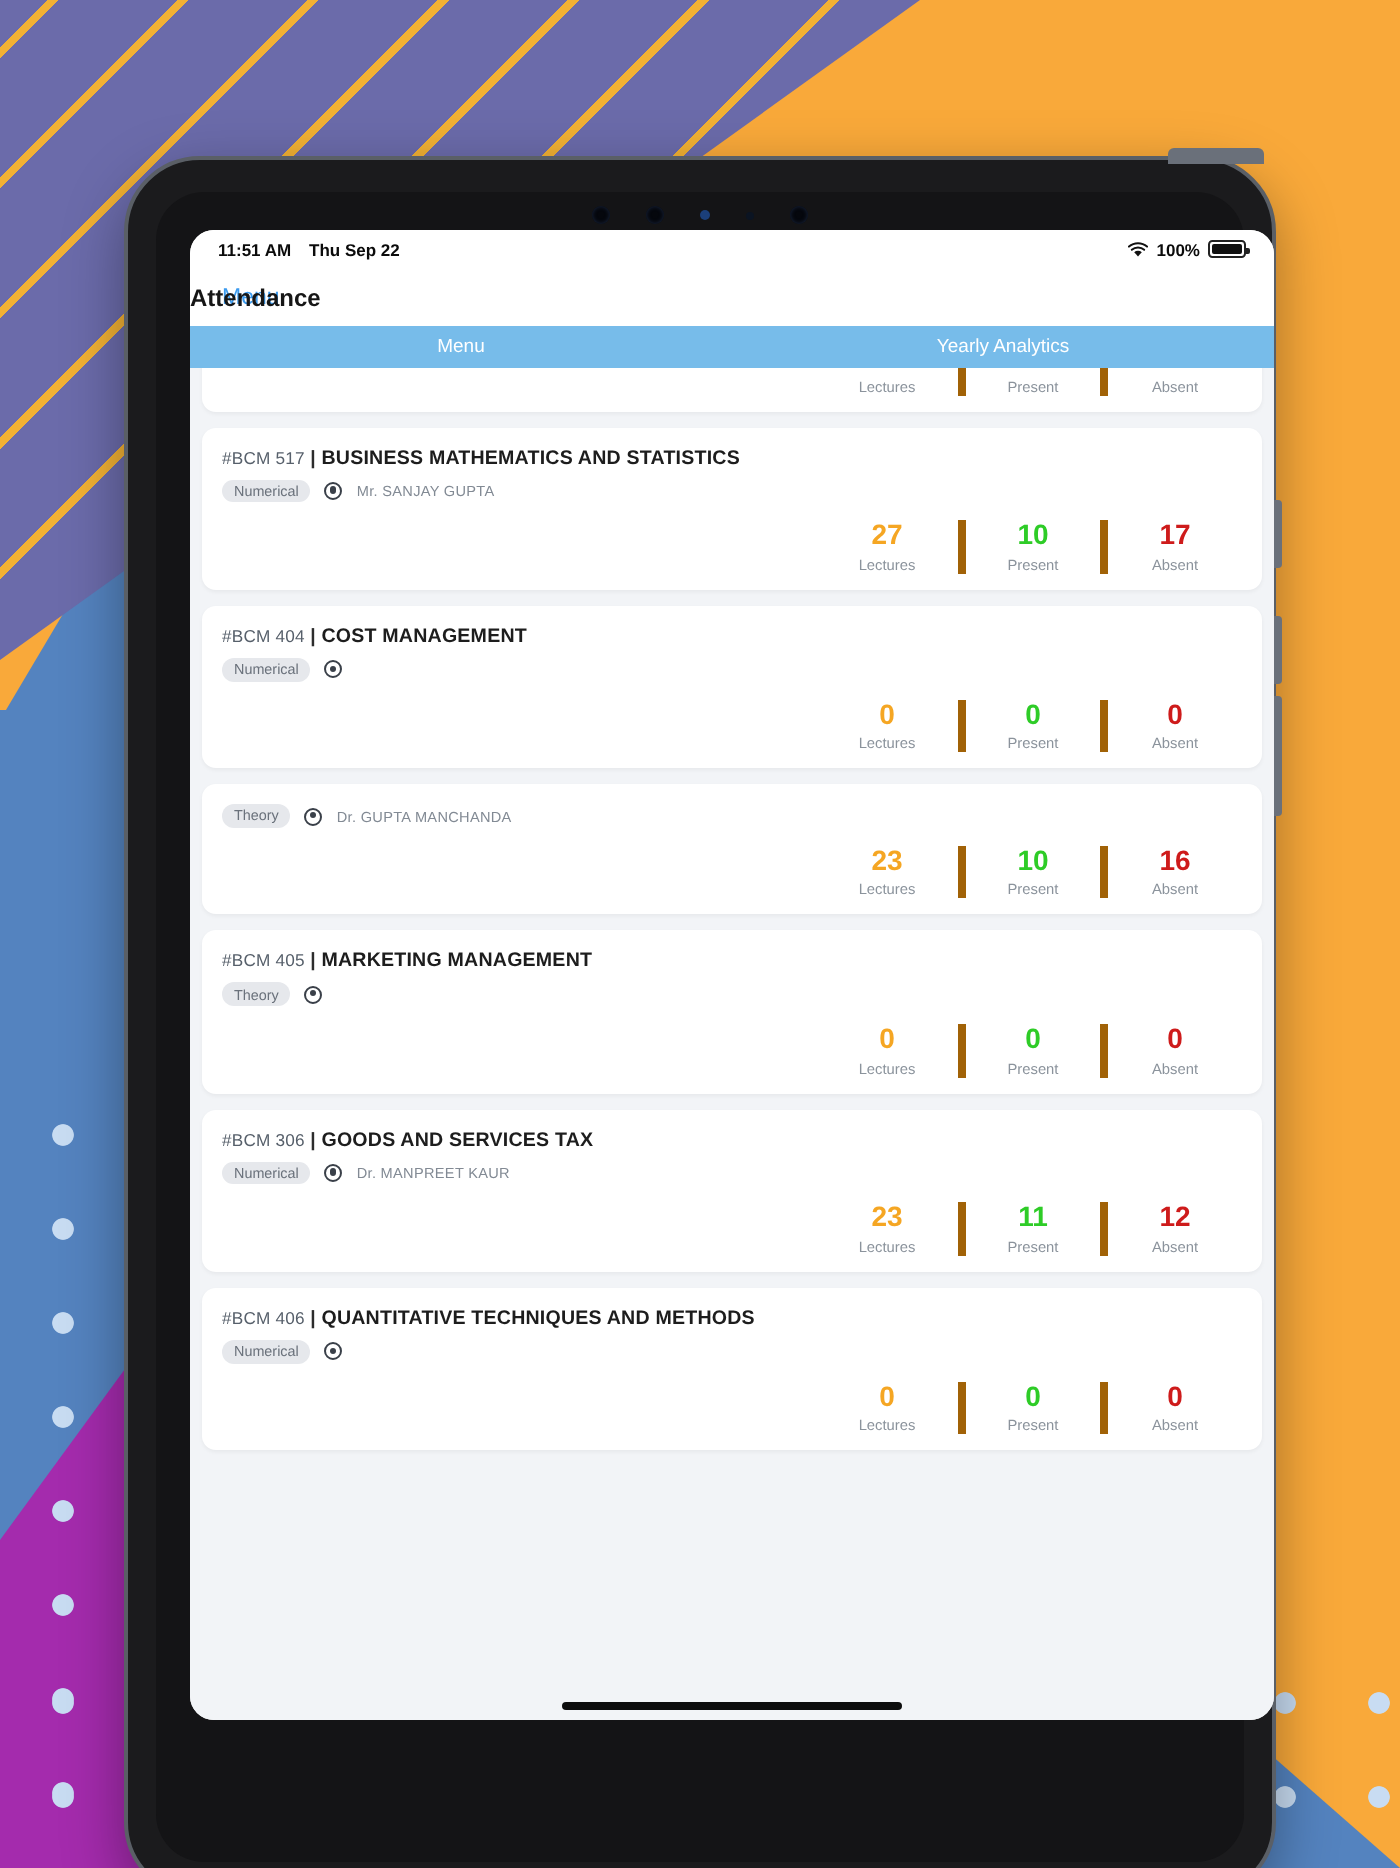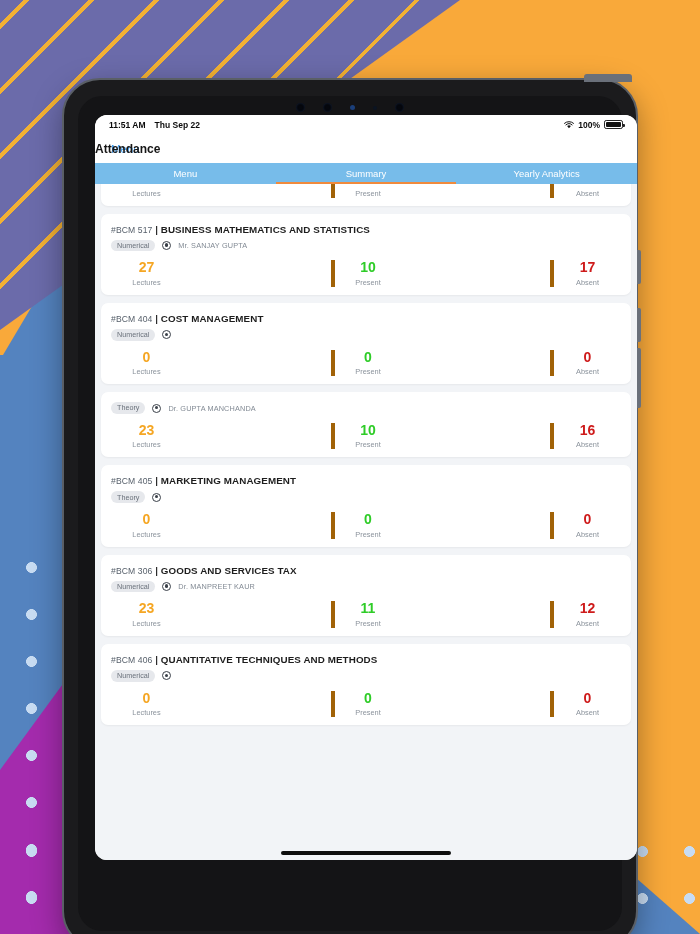--- a/index.html
+++ b/index.html
@@ -222,23 +222,22 @@
     border:1.6px solid #3A4049; background:#fff;
     position:relative; flex:0 0 9px;
   }
   .teacher-ico::after{
     content:""; position:absolute; left:1.4px; top:1.4px;
     width:3.2px; height:3.2px; border-radius:50%; background:#3A4049;
   }
   .teacher-name{ font-size:7.3px; color:#828A94; letter-spacing:.15px; }
 
   .stats{
-    display:flex; justify-content:space-between; align-items:stretch;
+    display:flex; justify-content:flex-end; align-items:stretch;
     margin-top:9px;
-    gap:27px;
   }
   .stat{
     width:71px; text-align:center;
     display:flex; flex-direction:column; align-items:center;
     padding:0 4px;
   }
   .stat + .stat{ border-left:4px solid #a16207; }
   .stat-val{ font-size:14px; font-weight:bold; line-height:1.05; }
   .stat-val.lect{ color:#F5A623; }
   .stat-val.pres{ color:#2ECC27; }
@@ -306,21 +305,20 @@
         </div>
       </div>
 
       <div class="navbar">
         <span class="nav-menu">Menu</span>
         <span class="nav-title">Attendance</span>
       </div>
 
       <div class="tabbar">
         <div class="tab">Menu</div>
-        <div class="tab active">Summary</div>
         <div class="tab">Yearly Analytics</div>
       </div>
 
       <div class="content" id="course-list">
           <div class="card clipped">
             <div class="stats">
               <div class="stat">
                 <span class="stat-val lect">0</span>
                 <span class="stat-lbl">Lectures</span>
               </div>

